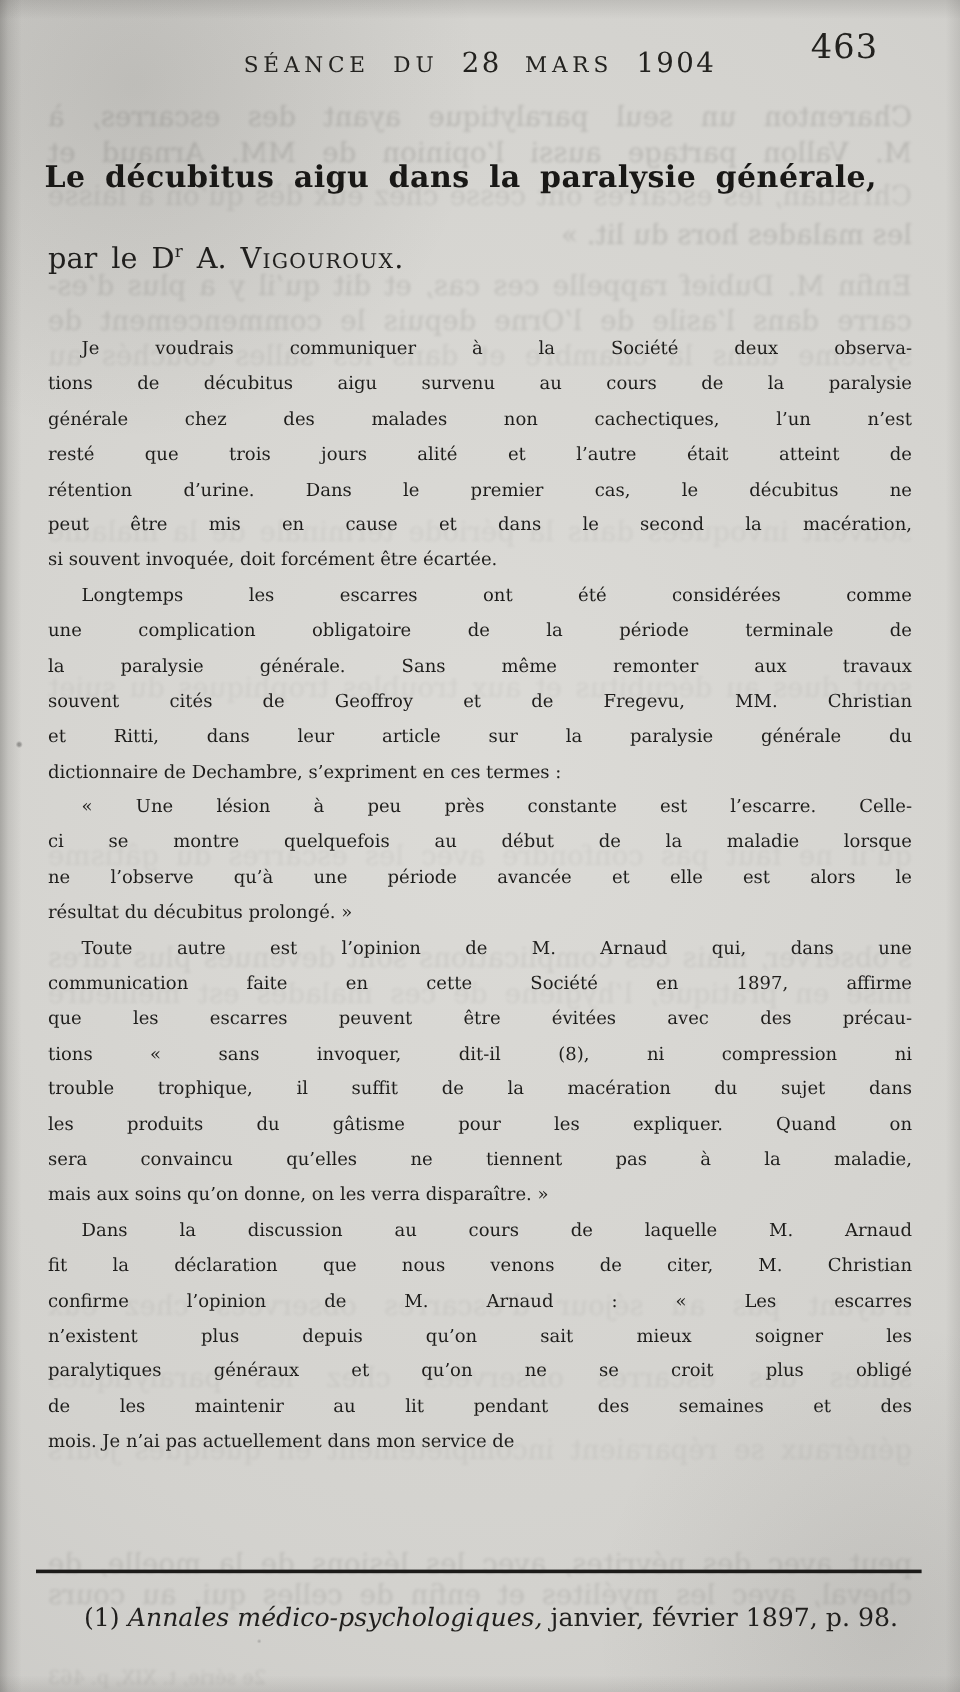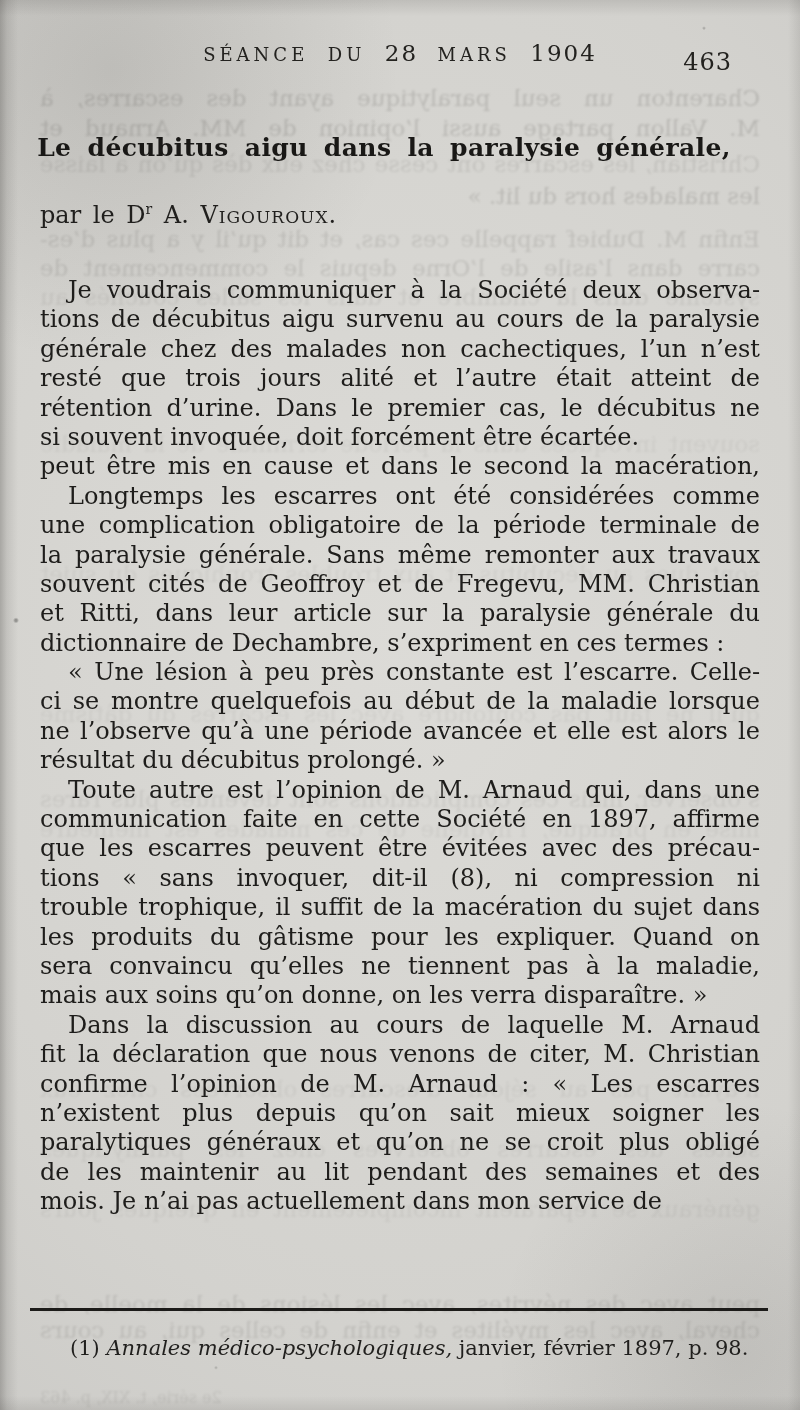--- a/index.html
+++ b/index.html
@@ -47,43 +47,43 @@
   .running-head {
     position: absolute; top: 40px; left: 0; right: 0; height: 30px;
     text-align: center;
     letter-spacing: 4px;
     color: #23221f;
     white-space: nowrap;
   }
   .running-head .caps  { font-size: 18px; }
   .running-head .nums  { font-size: 23px; letter-spacing: 2px; }
   .folio {
-    position: absolute; top: 48px; right: 68px;
-    font-size: 24px; letter-spacing: 1px; color: #23221f;
+    position: absolute; top: 22px; right: 68px;
+    font-size: 28px; letter-spacing: 1px; color: #23221f;
   }
 
   .article-title {
     position: absolute; top: 133px; left: 24px; width: 720px;
     text-align: center;
     font-size: 25px; font-weight: bold;
     word-spacing: 7px; letter-spacing: 0.4px;
     color: #191816;
   }
   .byline {
     position: absolute; top: 201px; left: 40px; width: 720px;
     text-align: left;
     font-size: 24px; word-spacing: 4px;
     color: #201f1d;
   }
   .byline sup { font-size: 14px; }
   .byline .smallcaps { font-variant: small-caps; letter-spacing: 1px; }
 
   .body-text {
     position: absolute; top: 276px; left: 40px; width: 720px;
-    font-size: 24px;
+    font-size: 15px;
     color: #1e1d1b;
   }
   .body-line {
     height: 29.4px;
     line-height: 29.4px;
     text-align: justify;
     text-align-last: justify;
     white-space: normal;
   }
   .body-line.last  { text-align-last: left; }
@@ -136,22 +136,22 @@
     <h1 class="article-title" style="margin:0;">Le décubitus aigu dans la paralysie générale,</h1>
 
     <div class="byline"><span>par le D</span><sup>r</sup><span> A. </span><span class="smallcaps">Vigouroux.</span></div>
 
     <div class="body-text">
         <div class="body-line first">Je voudrais communiquer à la Société deux observa-</div>
         <div class="body-line">tions de décubitus aigu survenu au cours de la paralysie</div>
         <div class="body-line">générale chez des malades non cachectiques, l’un n’est</div>
         <div class="body-line">resté que trois jours alité et l’autre était atteint de</div>
         <div class="body-line">rétention d’urine. Dans le premier cas, le décubitus ne</div>
+        <div class="body-line">peut être mis en cause et dans le second la macération,</div>
         <div class="body-line last">si souvent invoquée, doit forcément être écartée.</div>
-        <div class="body-line">peut être mis en cause et dans le second la macération,</div>
         <div class="body-line first">Longtemps les escarres ont été considérées comme</div>
         <div class="body-line">une complication obligatoire de la période terminale de</div>
         <div class="body-line">la paralysie générale. Sans même remonter aux travaux</div>
         <div class="body-line">souvent cités de Geoffroy et de Fregevu, MM. Christian</div>
         <div class="body-line">et Ritti, dans leur article sur la paralysie générale du</div>
         <div class="body-line last">dictionnaire de Dechambre, s’expriment en ces termes :</div>
         <div class="body-line first">« Une lésion à peu près constante est l’escarre. Celle-</div>
         <div class="body-line">ci se montre quelquefois au début de la maladie lorsque</div>
         <div class="body-line">ne l’observe qu’à une période avancée et elle est alors le</div>
         <div class="body-line last">résultat du décubitus prolongé. »</div>

